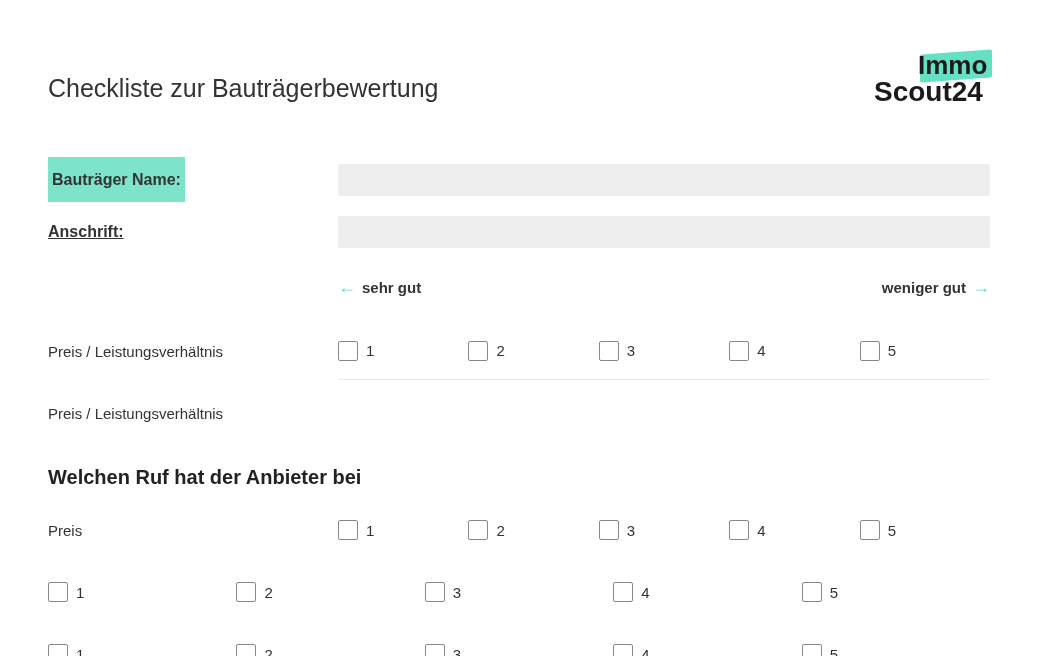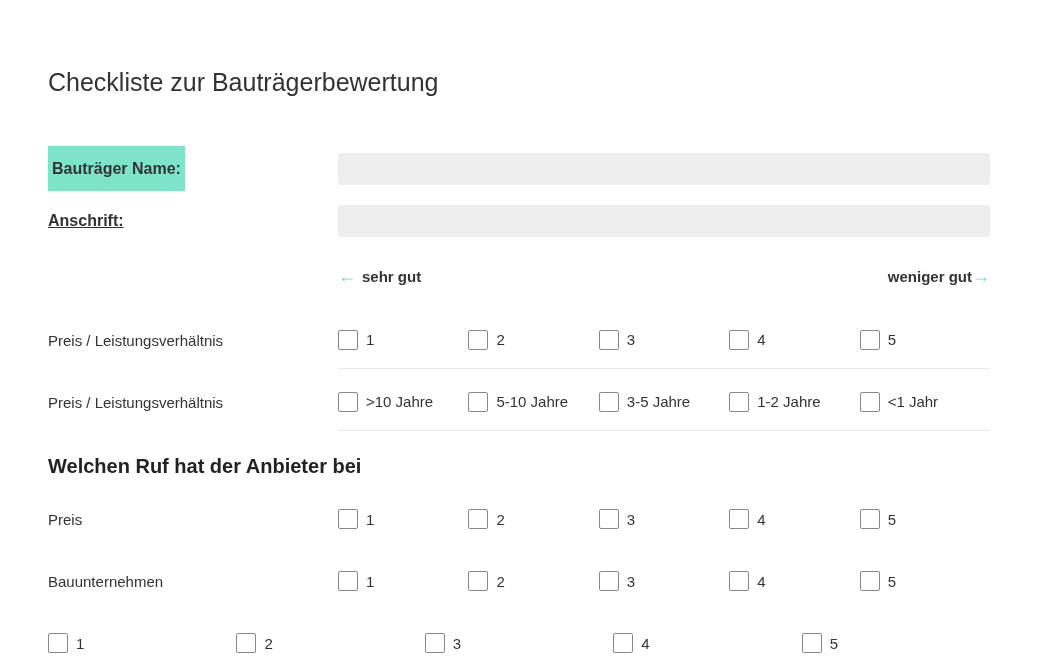--- a/index.html
+++ b/index.html
@@ -88,20 +88,21 @@
   .scale-left {
     display: flex;
     align-items: center;
     gap: 6px;
     font-weight: 700;
     font-size: 15px;
   }
   .scale-right {
     display: flex;
     align-items: center;
+    gap: 6px;
     font-weight: 700;
     font-size: 15px;
     margin-left: auto;
   }
   .arrow-icon {
     color: #66e0c2;
     font-size: 18px;
     font-weight: 700;
     line-height: 1;
   }
@@ -149,20 +150,25 @@
     color: #222;
     margin-top: 22px;
     margin-bottom: 10px;
   }
 </style>
 </head>
 <body>
 
 <div class="header-row">
   <h1 class="page-title">Checkliste zur Bauträgerbewertung</h1>
+  <div class="logo">
+    <div class="logo-bg"></div>
+    <div class="logo-text logo-immo">Immo</div>
+    <div class="logo-text logo-scout">Scout24</div>
+  </div>
 </div>
 
 <div class="form-row">
   <div class="label-col">
     <span class="highlighted">Bauträger Name:</span>
   </div>
   <div class="input-col">
     <input class="text-input" type="text" value="" style="">
   </div>
 </div>
@@ -208,42 +214,20 @@
       </div>
     <div class="option">
         <div class="checkbox"></div>
         <span>5</span>
       </div>
   </div>
 </div>
 
 <div class="rating-row">
   <div class="rating-label">Preis / Leistungsverhältnis</div>
-  <div class="rating-options">
-    <div class="option">
-        <div class="checkbox"></div>
-        <span>&gt;10 Jahre</span>
-      </div>
-    <div class="option">
-        <div class="checkbox"></div>
-        <span>5-10 Jahre</span>
-      </div>
-    <div class="option">
-        <div class="checkbox"></div>
-        <span>3-5 Jahre</span>
-      </div>
-    <div class="option">
-        <div class="checkbox"></div>
-        <span>1-2 Jahre</span>
-      </div>
-    <div class="option">
-        <div class="checkbox"></div>
-        <span>&lt;1 Jahr</span>
-      </div>
-  </div>
 </div>
 
 <div class="section-heading">Welchen Ruf hat der Anbieter bei</div>
 
 <div class="rating-row">
   <div class="rating-label">Preis</div>
   <div class="rating-options no-border">
     <div class="option">
         <div class="checkbox"></div>
         <span>1</span>
@@ -261,21 +245,20 @@
         <span>4</span>
       </div>
     <div class="option">
         <div class="checkbox"></div>
         <span>5</span>
       </div>
   </div>
 </div>
 
 <div class="rating-row">
-  <div class="rating-label">Bauunternehmen</div>
   <div class="rating-options no-border">
     <div class="option">
         <div class="checkbox"></div>
         <span>1</span>
       </div>
     <div class="option">
         <div class="checkbox"></div>
         <span>2</span>
       </div>
     <div class="option">

